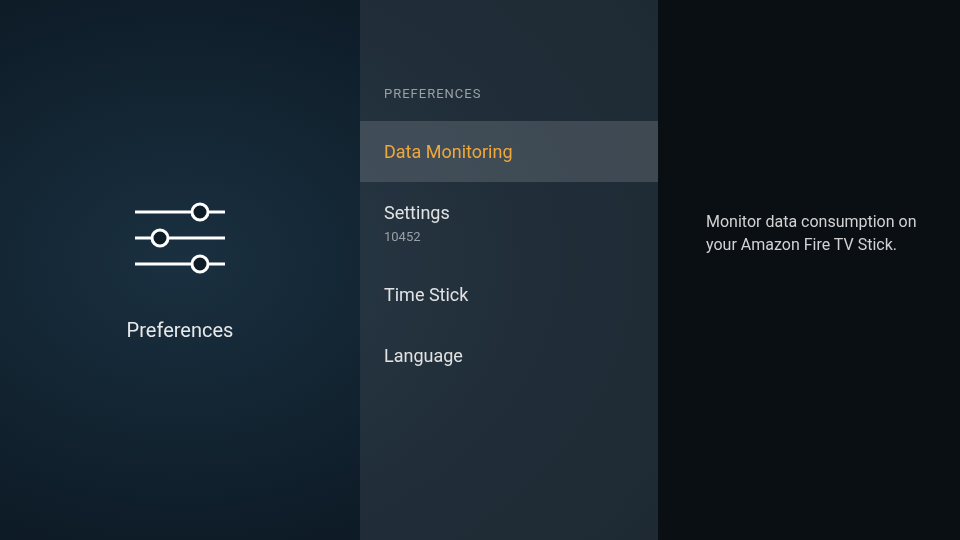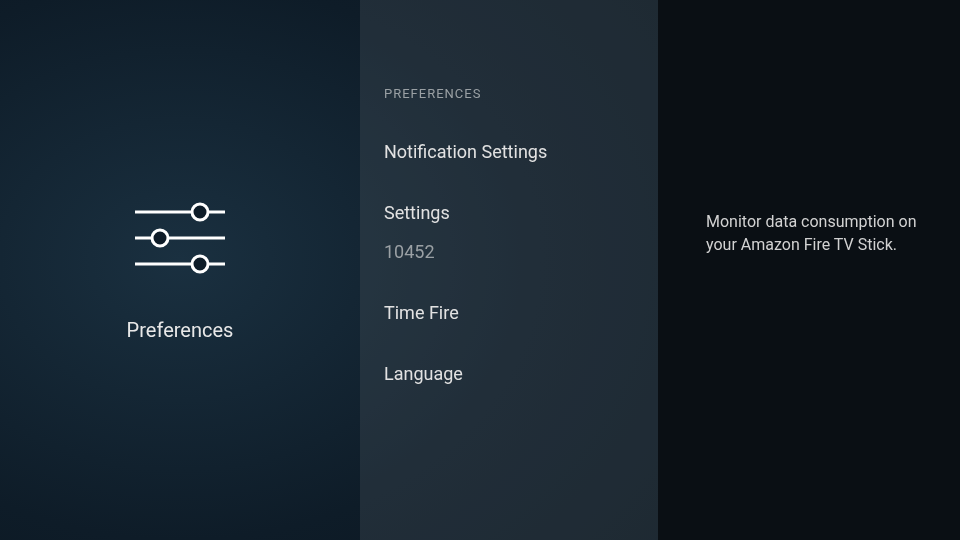--- a/index.html
+++ b/index.html
@@ -42,23 +42,23 @@
     font-size: 18px;
     color: #e2e2e2;
     cursor: pointer;
   }
   .menu-item.selected {
     background: rgba(120, 130, 138, 0.35);
     color: #f0a83c;
   }
   .menu-item .subvalue {
     display: block;
-    font-size: 18px;
+    font-size: 13px;
     color: #9aa0a4;
-    margin-top: 18px;
+    margin-top: 6px;
   }
   .right-pane {
     flex: 1;
     height: 540px;
     padding: 210px 40px 0 48px;
     background: #0a0f14;
   }
   .description {
     font-size: 16px;
     line-height: 1.45;
@@ -80,33 +80,33 @@
       <circle cx="70" cy="66" r="8" fill="#0e1c28"></circle>
     </svg>
   </div>
   <div class="left-title">Preferences</div>
 </div>
 
 <div class="menu-pane">
   <div class="menu-header">PREFERENCES</div>
 
 
+  <div class="menu-item selected">
+    <span>Data Monitoring</span>
+  </div>
 
-  <div class="menu-item">
-    <span>Notification Settings</span>
-  </div>
 
 
   <div class="menu-item">
     <span>Settings</span>
     <span class="subvalue">10452</span>
   </div>
 
   <div class="menu-item">
-    <span>Time Fire</span>
+    <span>Time Stick</span>
   </div>
 
   <div class="menu-item">
     <span>Language</span>
   </div>
 </div>
 
 <div class="right-pane">
   <div class="description">Monitor data consumption on your Amazon Fire TV Stick.</div>
 </div>

